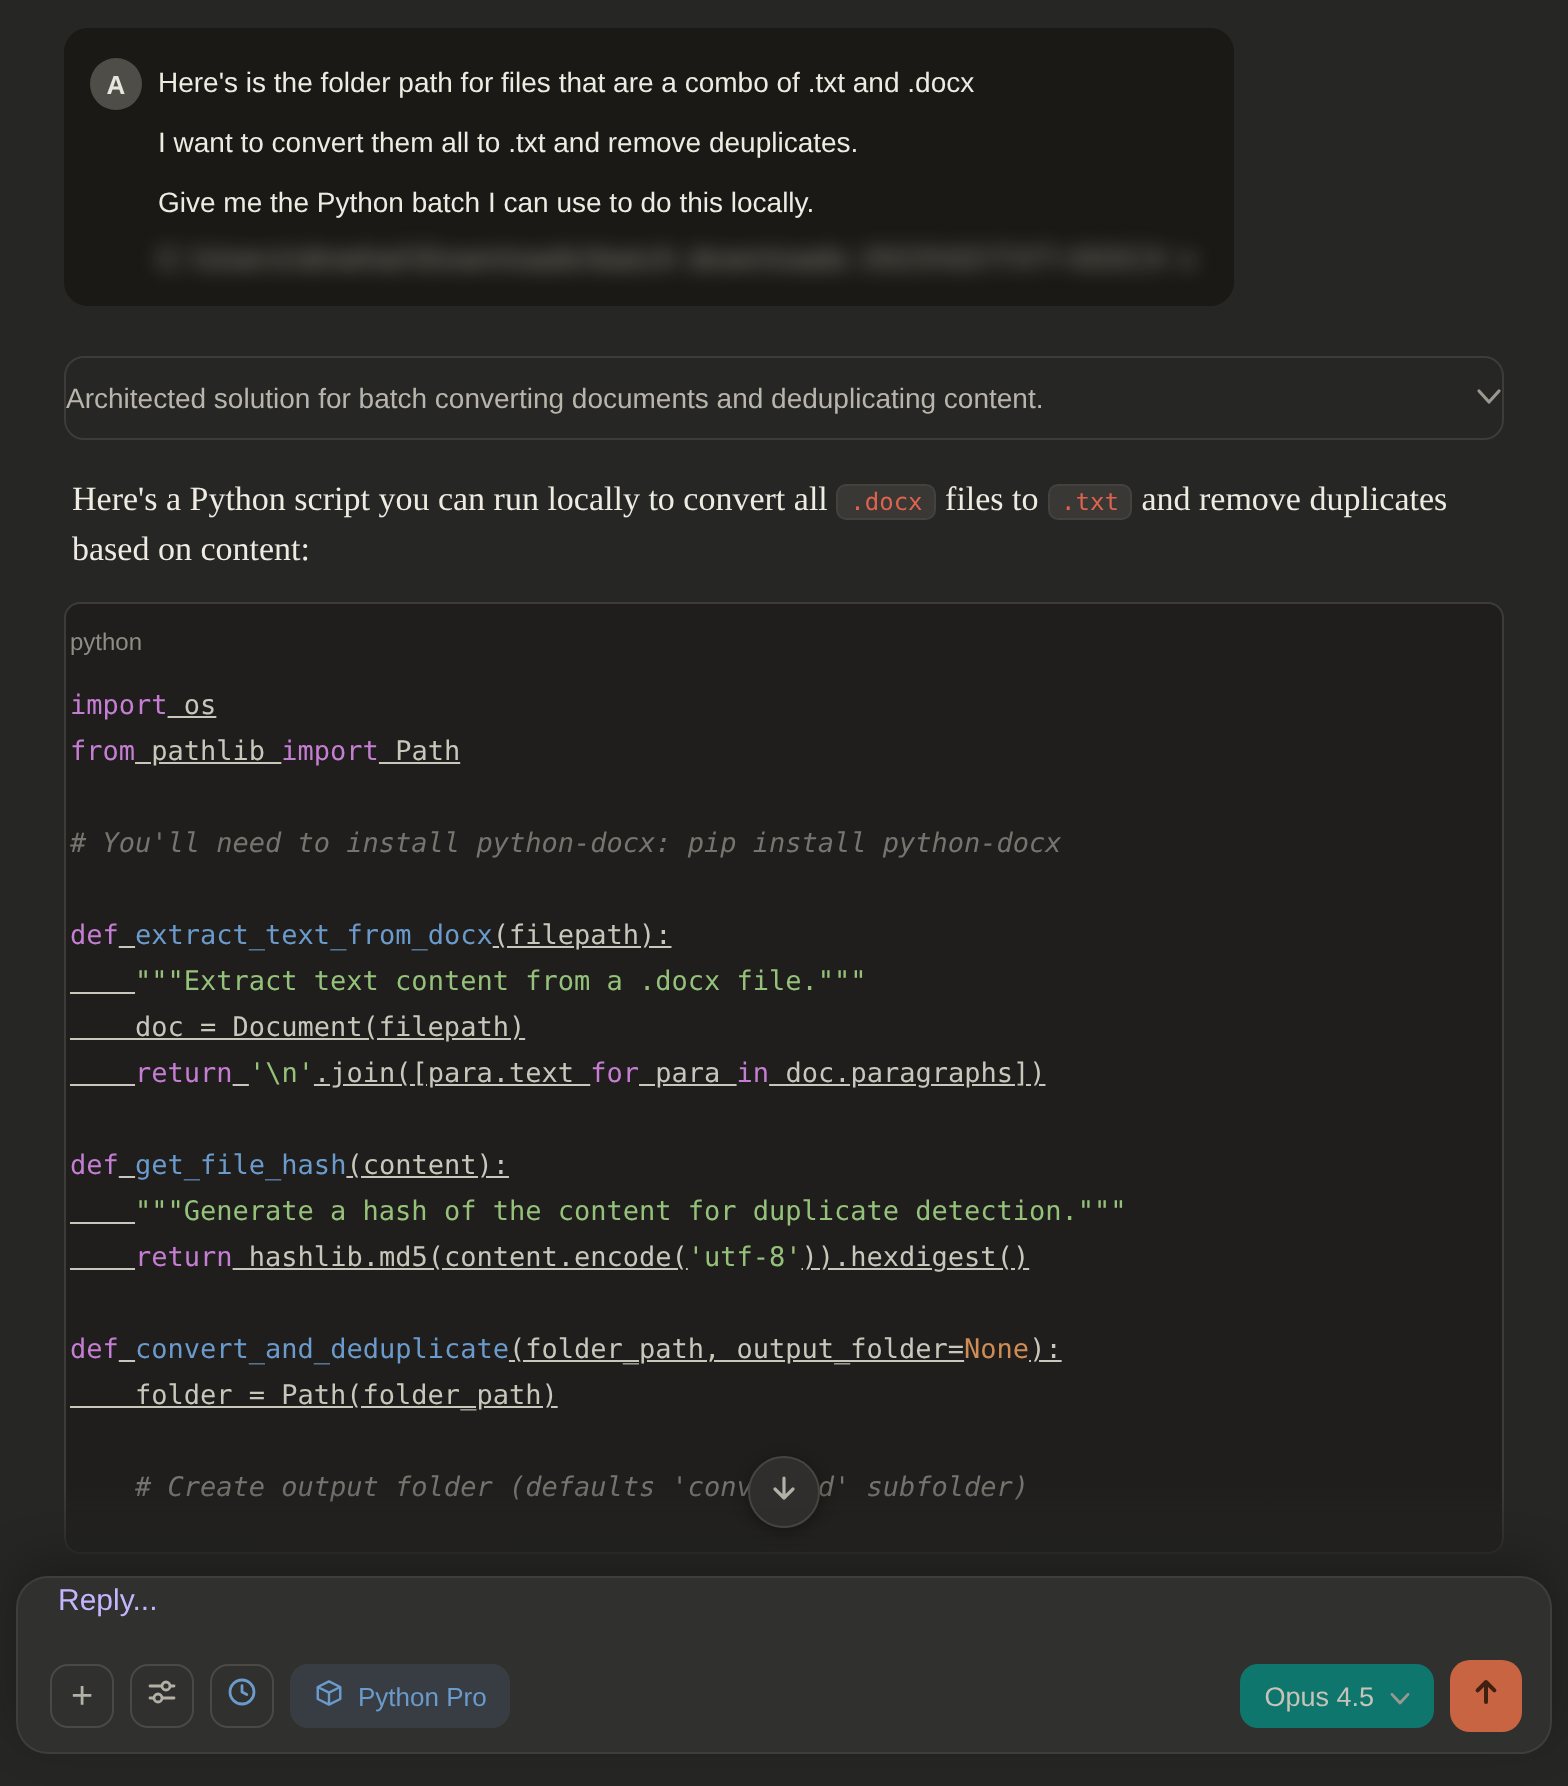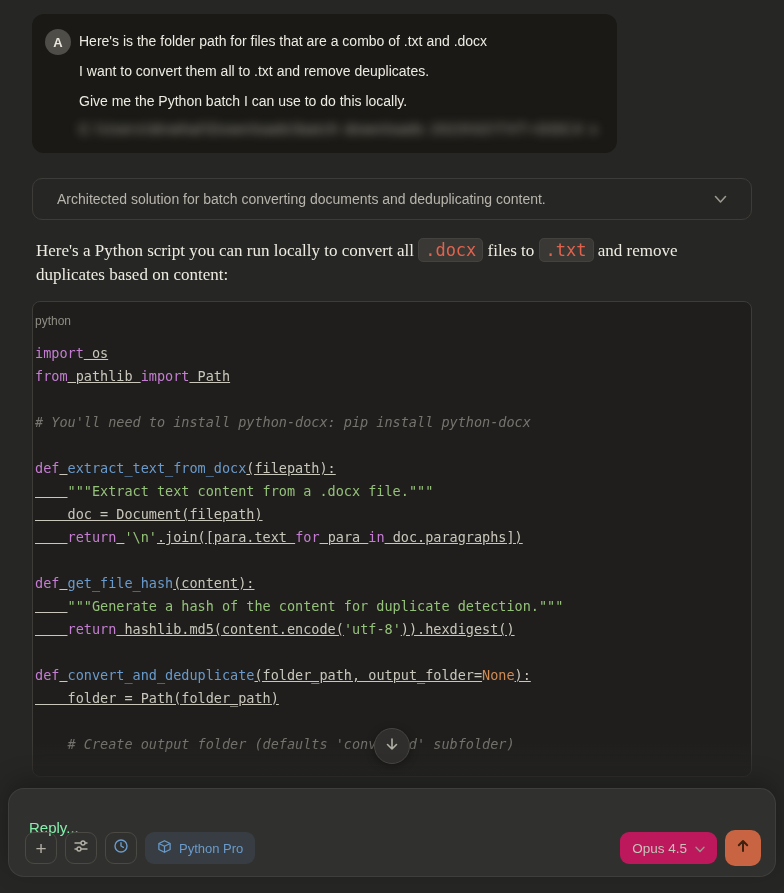--- a/index.html
+++ b/index.html
@@ -32,34 +32,34 @@
     color:#b3b0a6; font-size:14px; letter-spacing:1.5px;
     white-space:nowrap; overflow:hidden; max-width:520px;
     user-select:none; margin-top:2px; margin-bottom:4px;
   }
 
   
   .think-bar {
     margin-top:25px; height:42px;
     border:1px solid var(--border,#3e3c38); border-radius:10px;
     display:flex; align-items:center; gap:10px;
-    padding:0 24px; cursor:pointer;
+    padding:0 0; cursor:pointer;
   }
   .think-text { flex:1; color:#b8b5ac; font-size:14px; }
 
   
   .prose {
     margin:18px 4px 14px;
     font-family:"Liberation Serif", serif;
     font-size:17px; line-height:24px;
     color:var(--text,#eeece2);
   }
   .chip {
     font-family:"DejaVu Sans Mono", monospace;
-    font-size:17px;
+    font-size:12px;
     background:#393834;
     border:1px solid rgba(255,255,255,.05);
     border-radius:5px;
     padding:1px 6px;
     color:var(--chip,#e0634e);
     white-space:nowrap;
   }
 
   
   .code-card {
@@ -95,21 +95,21 @@
 
   
   .composer {
     position:absolute; left:8px; right:8px; bottom:16px; height:89px;
     background:#30302e;
     border:1px solid rgba(255,255,255,.07);
     border-radius:16px;
     z-index:10;
     box-shadow:0 -8px 24px rgba(0,0,0,.25);
   }
-  .reply { position:absolute; left:20px; top:30px; color:#86efac; font-size:15px; cursor:text; }
+  .reply { position:absolute; left:20px; top:3px; color:#c4b5fd; font-size:15px; cursor:text; }
   .tools {
     position:absolute; left:16px; right:14px; bottom:10px;
     display:flex; align-items:center; gap:8px;
   }
   .tool-btn {
     width:32px; height:32px;
     border:1px solid #4b4944; border-radius:9px;
     background:transparent;
     display:flex; align-items:center; justify-content:center;
     color:#b3b1a6; cursor:pointer;
@@ -117,21 +117,21 @@
   .plus-glyph { font-size:19px; line-height:1; color:#b3b1a6; font-weight:400; }
   .pro-pill {
     height:32px; padding:0 12px; border-radius:9px;
     background:rgba(106,155,204,.13);
     display:flex; align-items:center; gap:7px;
     color:var(--blue,#6a9bcc); font-size:13px; cursor:pointer;
   }
   .spacer { flex:1; }
   .model-btn {
     height:32px; padding:0 12px; border-radius:9px;
-    background:#be185d; color:#c6c4b9; font-size:13.5px;
+    background:#0f766e; color:#c6c4b9; font-size:13.5px;
     display:flex; align-items:center; gap:8px; cursor:pointer;
   }
   .send-btn {
     width:36px; height:36px; border-radius:10px;
     background:var(--accent,#c96442);
     display:flex; align-items:center; justify-content:center;
     cursor:pointer;
   }
 </style>
 </head>

